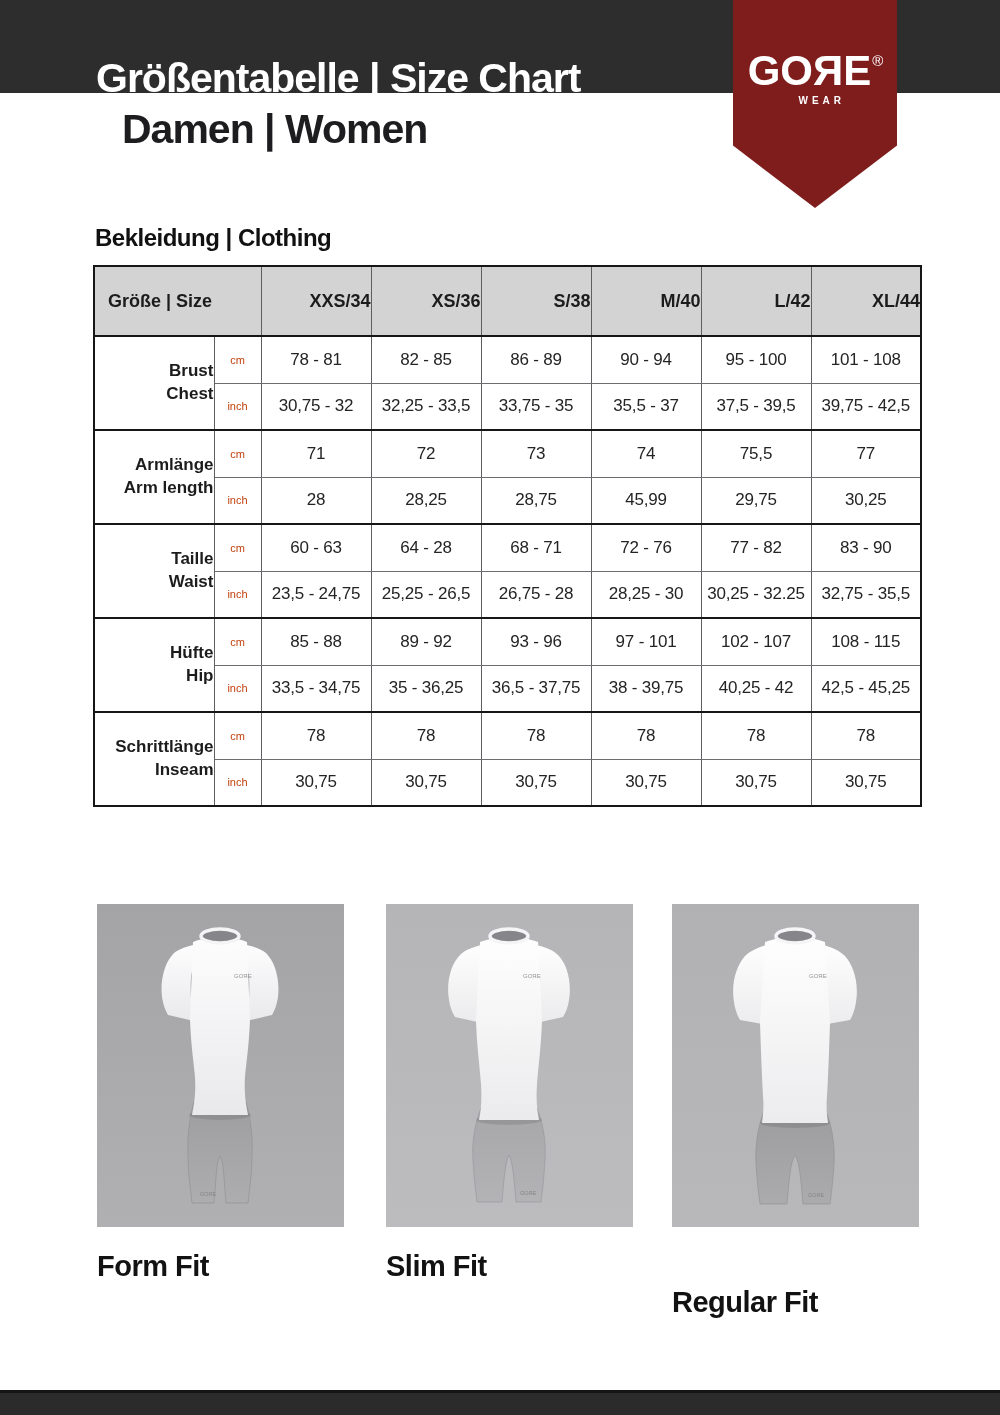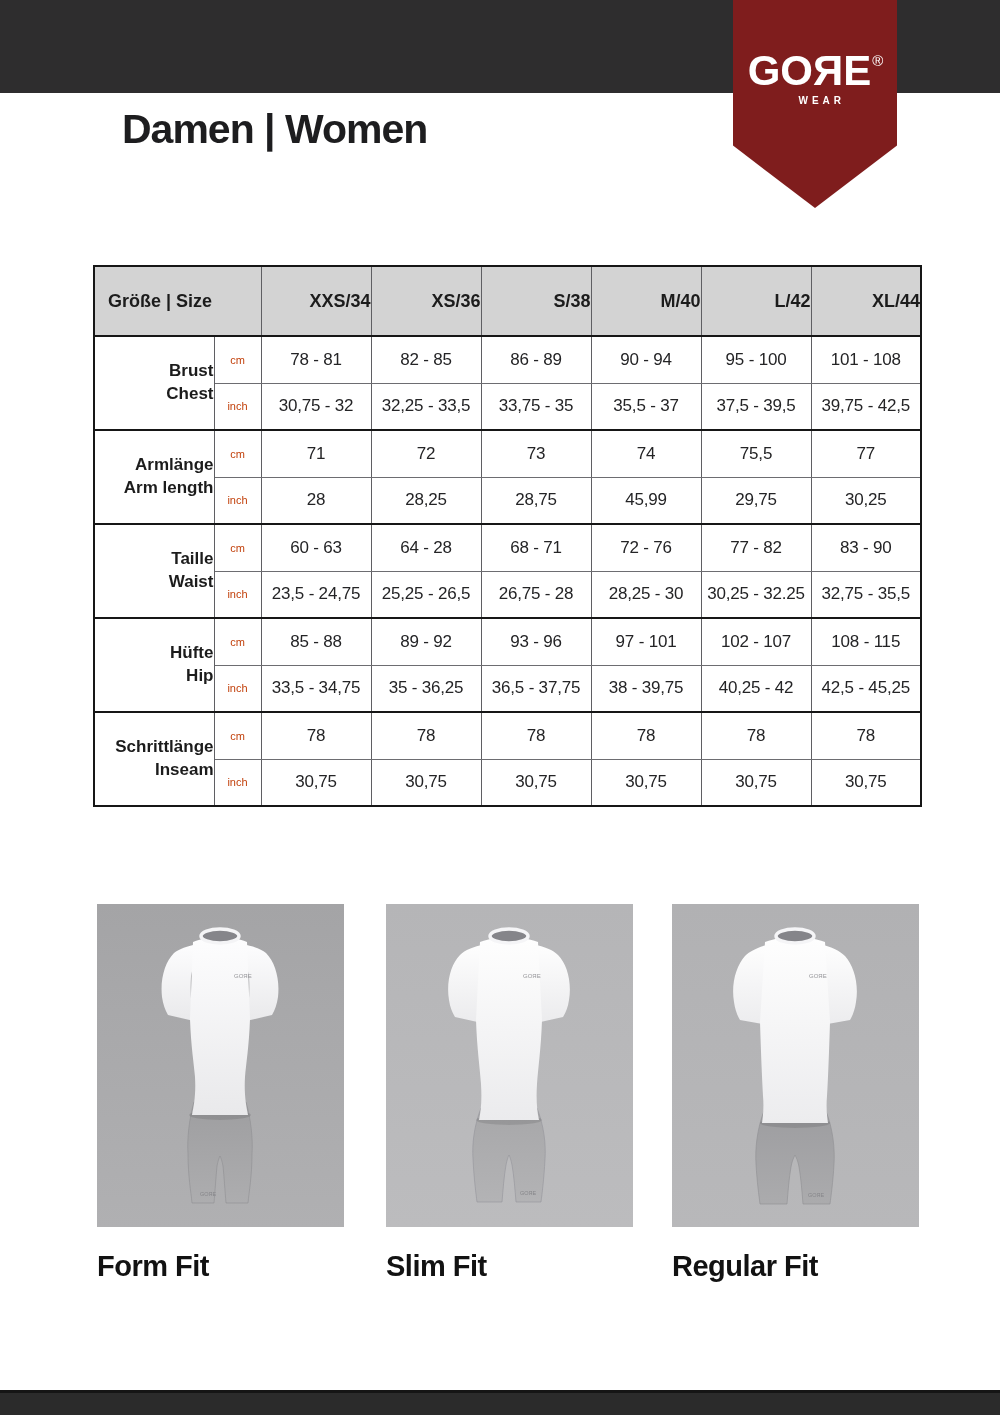--- a/index.html
+++ b/index.html
@@ -44,39 +44,41 @@
                      border-left:1px solid #5f5f63;letter-spacing:-0.2px;}
   .size-table tr.cm-row td{border-bottom:1px solid #6d6d71;}
   .size-table tr.inch-row td{border-bottom:2px solid #161616;}
 
   
   .fit{position:absolute;top:904px;width:247px;height:323px;margin:0;}
   .fit svg{display:block;width:247px;height:323px;}
   .fit-1{left:97px;} .fit-2{left:386px;} .fit-3{left:672px;}
   .fit-caption{position:absolute;top:1250px;margin:0;font-size:29px;font-weight:bold;
                color:#121212;letter-spacing:-0.5px;white-space:nowrap;}
-  .cap-1{left:97px;} .cap-2{left:386px;} .cap-3{left:672px;}
+  .cap-1{left:97px;} .cap-2{left:386px;} .cap-3{left:672px;margin-top:36px;}
 
   
   .footband{position:absolute;left:0;top:1390px;width:1000px;height:25px;background:#2b2b2b;
             border-top:3px solid #151515;box-sizing:border-box;}
 </style>
 </head>
 <body>
 
 <div class="page">
 
   <header class="topband"></header>
+  <h1 class="title">Größentabelle | Size Chart</h1>
   <h2 class="subtitle">Damen | Women</h2>
 
   <div class="banner">
     <div class="wordmark"><span>GOЯE</span><sup>®</sup></div>
     <div class="wear">WEAR</div>
   </div>
 
+  <h3 class="section-heading">Bekleidung | Clothing</h3>
 
   <table class="size-table">
     <colgroup>
       <col style="width:120px">
         <col style="width:47px">
       <col style="width:110px">
         <col style="width:110px">
         <col style="width:110px">
       <col style="width:110px">
         <col style="width:110px">

